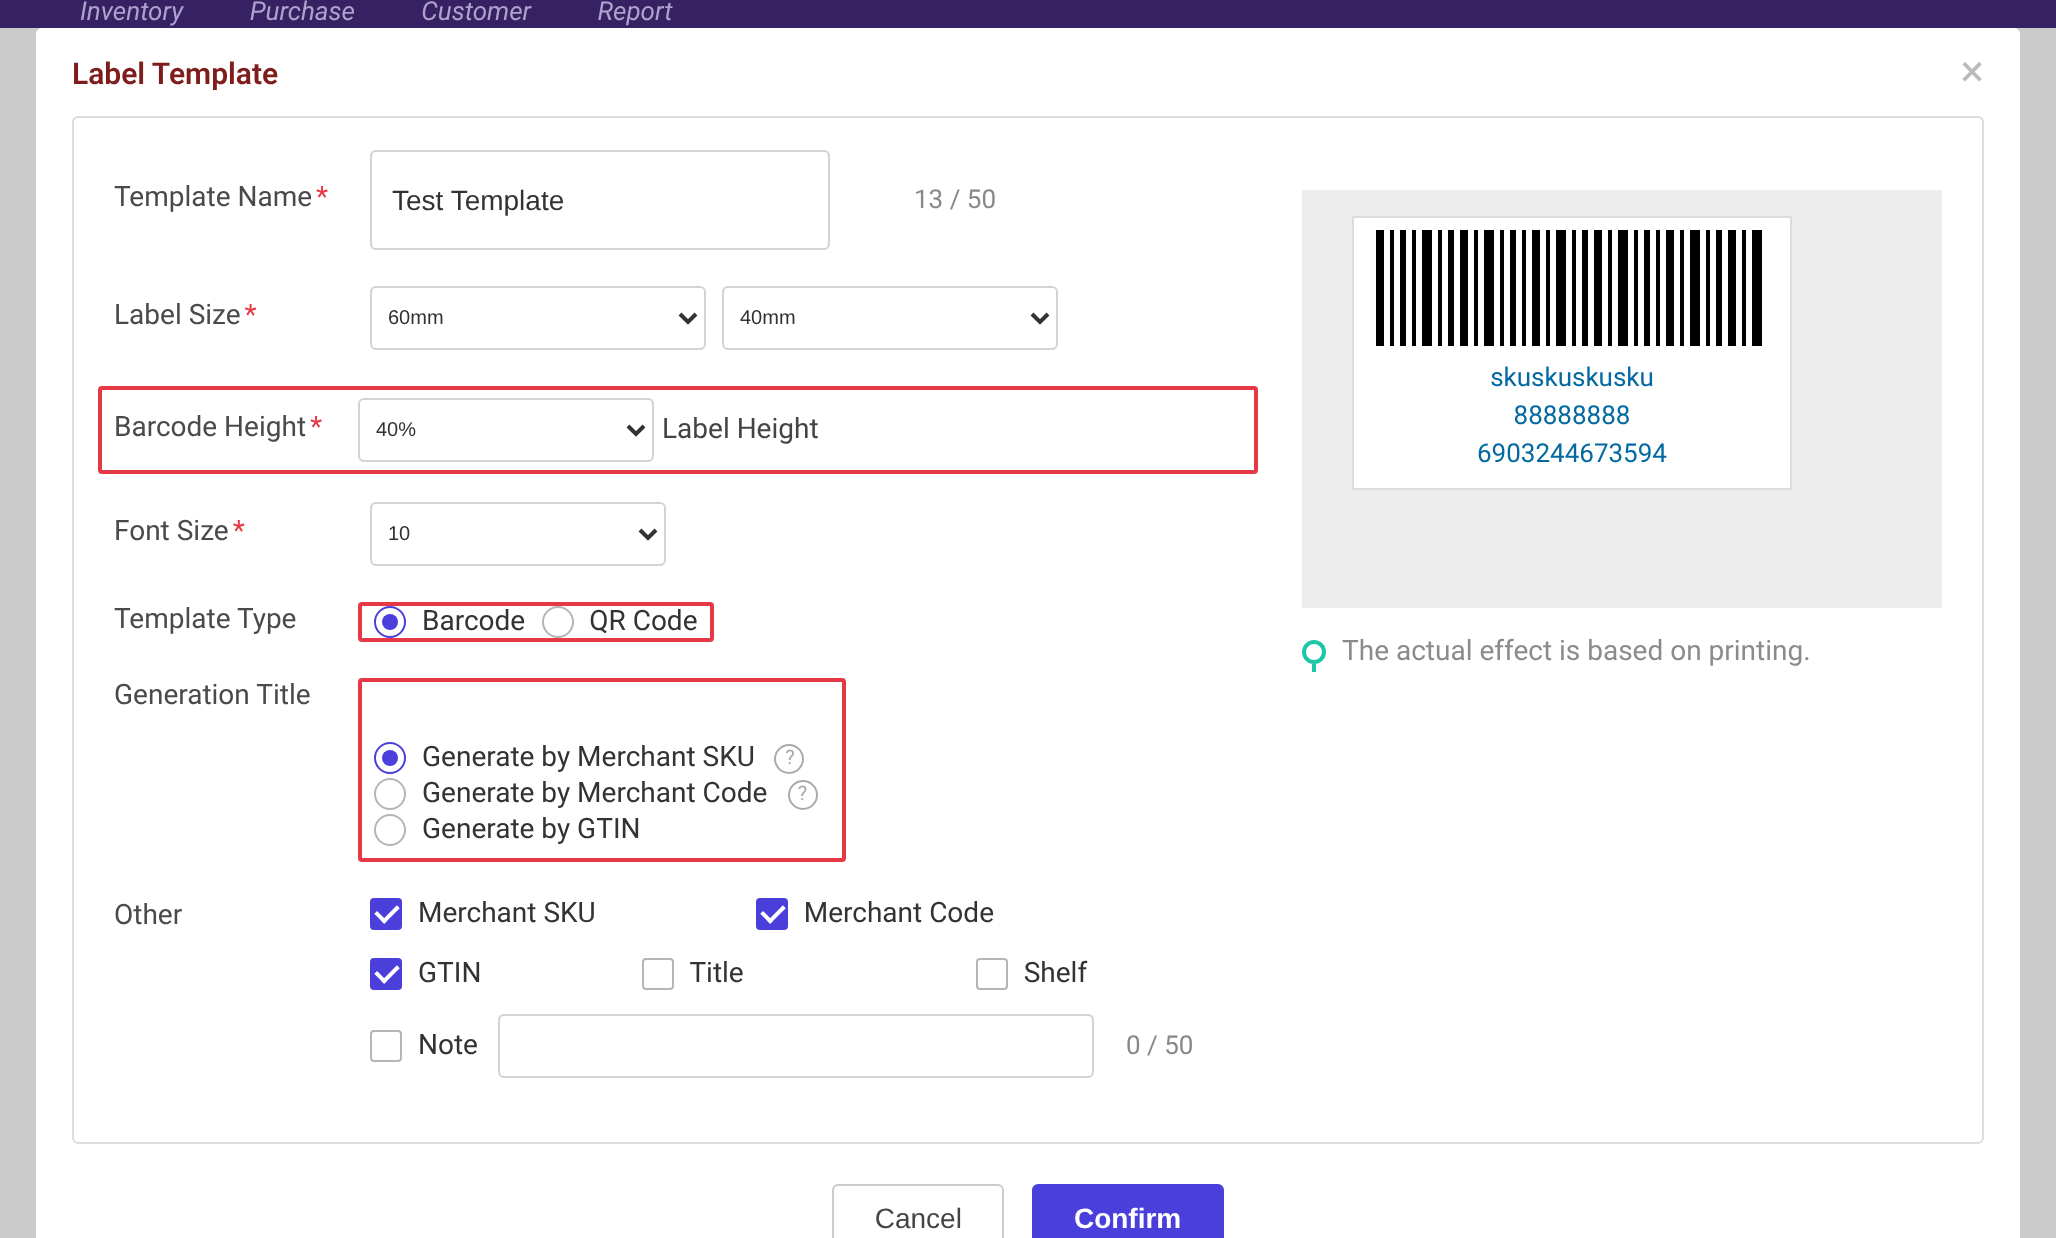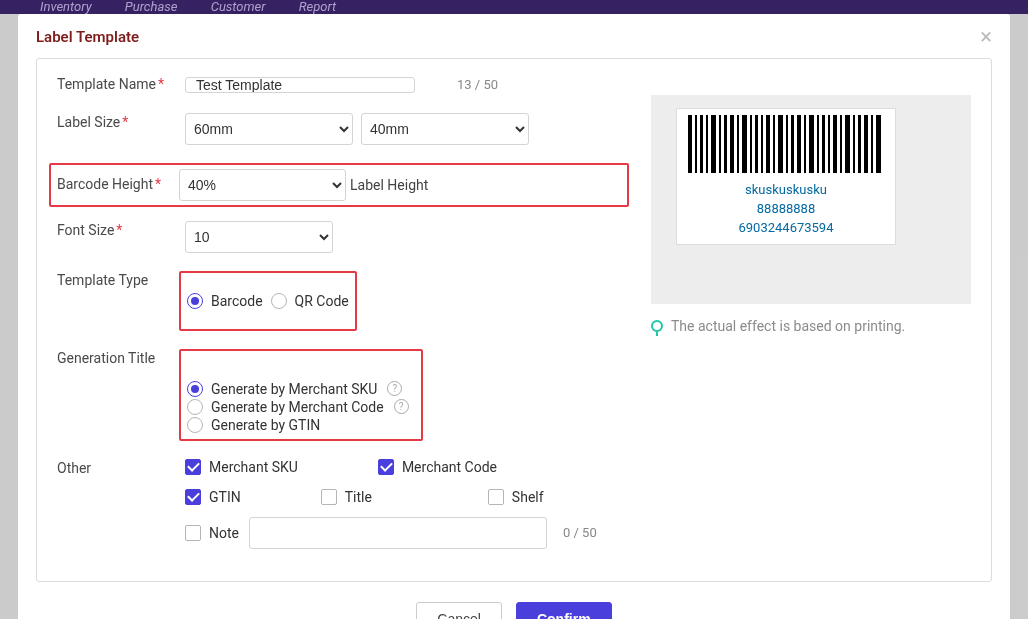--- a/index.html
+++ b/index.html
@@ -73,66 +73,67 @@
   }
   .form-col {
     flex: 1 1 auto;
   }
   .preview-col {
     flex: 0 0 320px;
     margin-top: 20px;
   }
   .form-row {
     display: flex;
+    align-items: center;
     margin-bottom: 18px;
   }
   .form-row.tall { align-items: flex-start; }
   .label {
     width: 128px;
     flex: 0 0 128px;
     color: #4a4a4a;
     font-size: 14px;
     line-height: 1.4;
   }
   .req { color: #e63946; margin-left: 2px; }
   .control-area {
     flex: 1;
     display: flex;
     align-items: center;
     flex-wrap: wrap;
     gap: 8px;
   }
   input[type="text"].txt {
-    height: 16px;
+    height: 50px;
     border: 1px solid #d4d4d4;
     border-radius: 3px;
     padding: 0 10px;
     font-size: 14px;
     color: #333;
     width: 230px;
   }
   select.sel {
     height: 32px;
     border: 1px solid #d4d4d4;
     border-radius: 3px;
     padding: 0 4px;
-    font-size: 14px;
+    font-size: 10px;
     color: #333;
     background: #fff;
     width: 148px;
   }
   .counter {
     color: #888;
     font-size: 13px;
     margin-left: 34px;
   }
   .highlight-box {
     border: 2px solid #e63946;
     border-radius: 2px;
-    padding: 20px 6px;
+    padding: 0 6px;
     display: inline-flex;
     align-items: center;
     gap: 8px;
   }
   .highlight-box.w1 { margin-left: -6px; }
   .highlight-box-full {
     border: 2px solid #e63946;
     border-radius: 2px;
     padding: 4px 6px;
     display: flex;
@@ -333,21 +334,21 @@
             <select class="sel" style="width:168px">
               <option>40mm</option>
             </select>
           </div>
         </div>
 
         <div class="highlight-box-full">
           <div class="label">
             <span>Barcode Height</span><span class="req">*</span>
           </div>
-          <select class="sel" style="width:167px">
+          <select class="sel" style="width:148px">
             <option>40%</option>
           </select>
           <span class="suffix">Label Height</span>
         </div>
 
         <div class="form-row">
           <div class="label">
             <span>Font Size</span><span class="req">*</span>
           </div>
           <div class="control-area">

